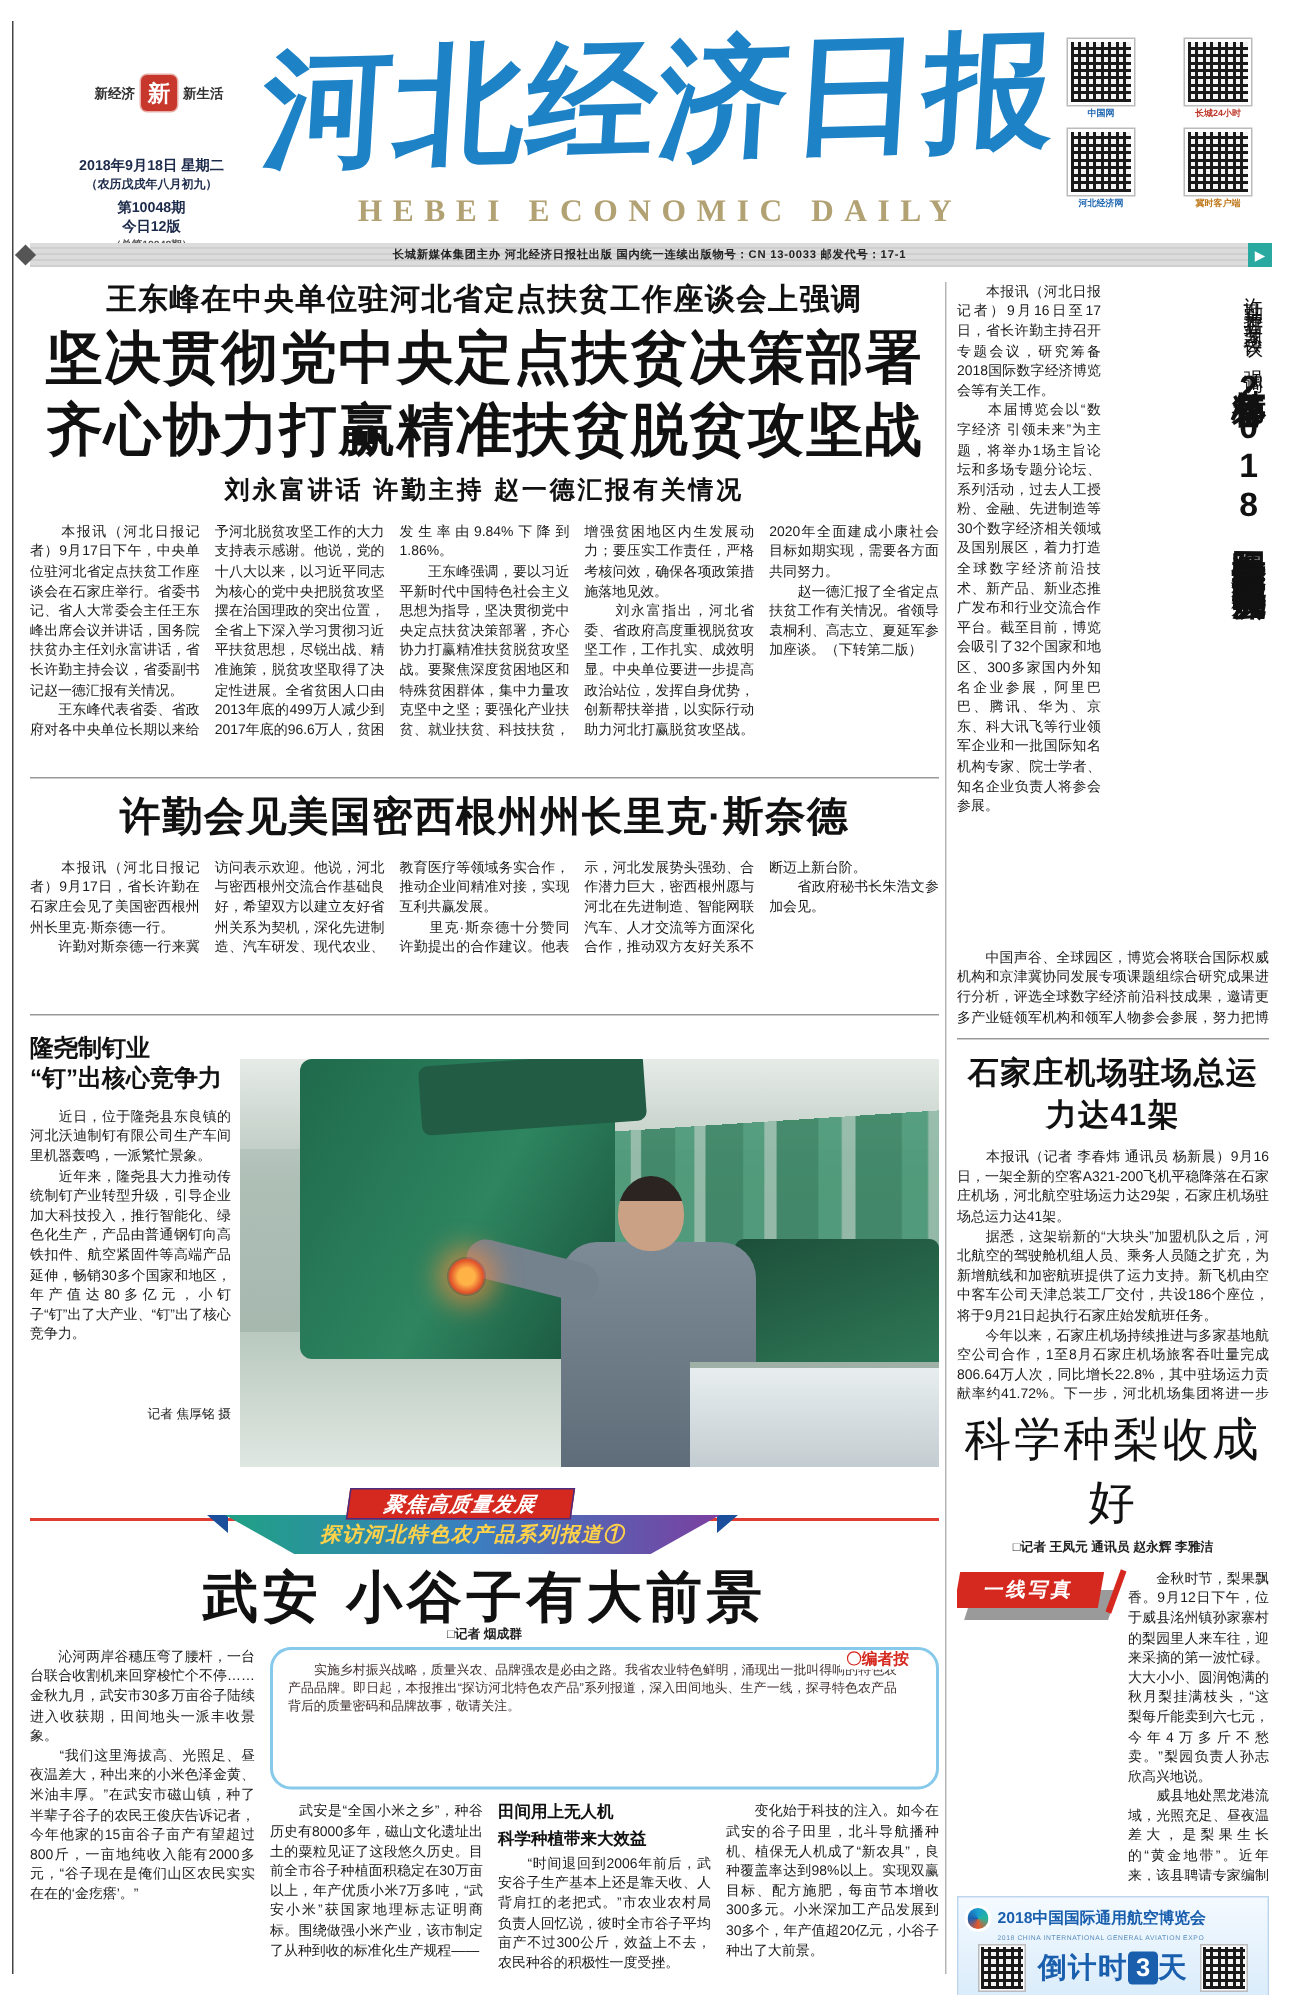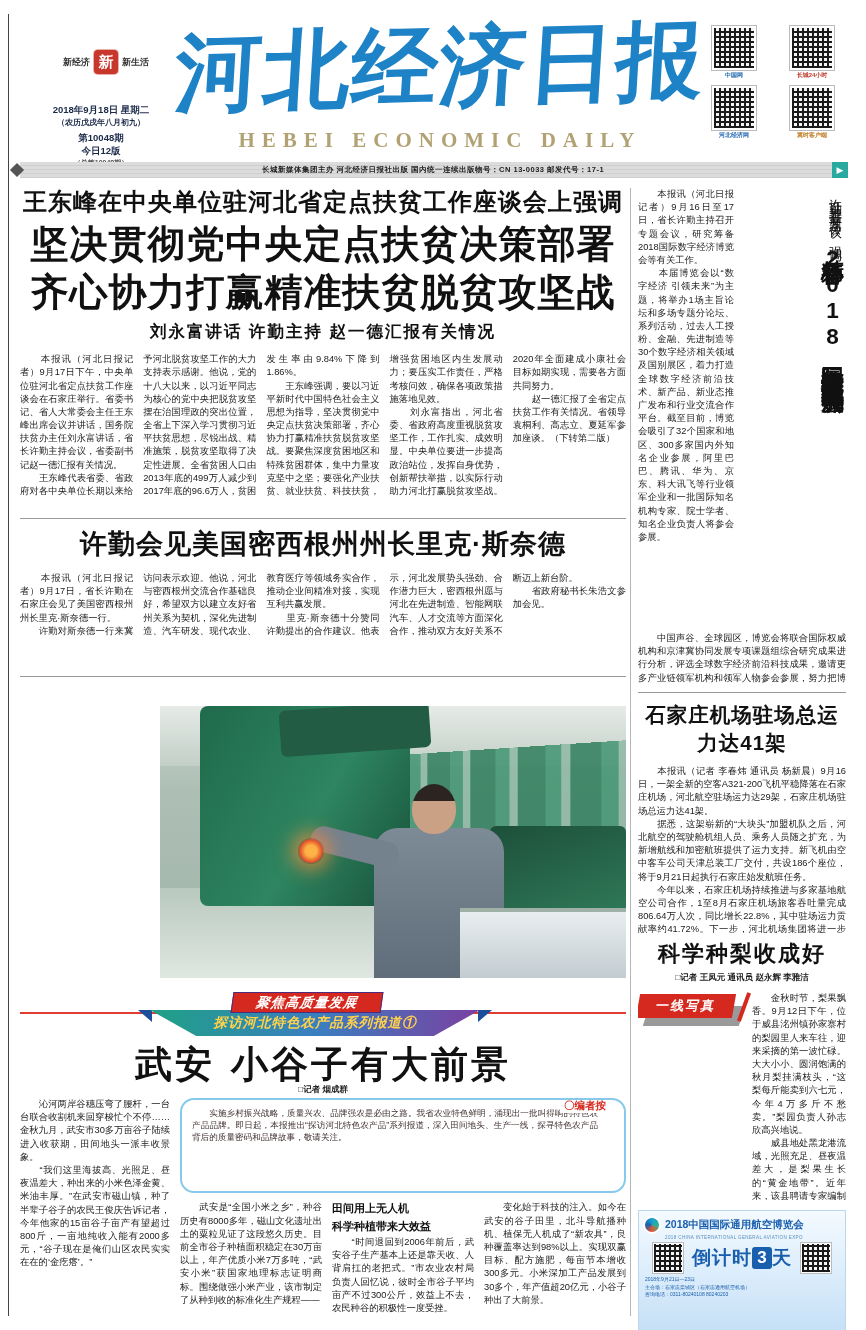--- a/index.html
+++ b/index.html
@@ -34,21 +34,21 @@
   
   .pubbar { position:absolute; left:20px; top:162px; width:826px; height:16px;
     background:repeating-linear-gradient(180deg,#dcdcdc 0 3px,#cfcfcf 3px 4px);
     display:flex; align-items:center; justify-content:center; }
   .pubbar .txt { font-size:7.5px; color:#222; font-weight:bold; letter-spacing:.5px; }
   .pubbar .diamond { position:absolute; left:-8px; top:3px; width:10px; height:10px; background:#555; transform:rotate(45deg); }
   .pubbar .go { position:absolute; right:-2px; top:0px; width:16px; height:16px; background:#2aa9a0; color:#fff; font-size:9px; display:flex; align-items:center; justify-content:center; }
 
   
   .lead { position:absolute; left:20px; top:186px; width:606px; }
-  .lead .kicker { text-align:center; font-size:24px; font-weight:bold; letter-spacing:1px; }
+  .lead .kicker { text-align:center; font-size:20px; font-weight:bold; letter-spacing:1px; }
   .lead h1 { text-align:center; font-size:38px; line-height:1.16; letter-spacing:1px; margin-top:4px; font-weight:900; }
   .lead .deck { text-align:center; font-size:16.5px; font-weight:bold; margin-top:7px; letter-spacing:2px; }
   .body { font-size:9.3px; line-height:1.42; text-align:justify; color:#1a1a1a; white-space:pre-line; overflow:hidden; }
   .lead .body { margin-top:10px; height:168px; column-count:5; column-gap:10px; }
   .hrule { position:absolute; left:20px; width:606px; border-top:1px solid #999; }
 
   
   .meeting { position:absolute; left:20px; top:526px; width:606px; }
   .meeting h2 { text-align:center; font-size:27px; font-weight:900; letter-spacing:1px; }
   .meeting .body { margin-top:10px; height:90px; column-count:5; column-gap:10px; }
@@ -82,21 +82,21 @@
   .art1 .verts { width:104px; height:440px; writing-mode:vertical-rl; text-orientation:upright; display:flex; }
   .art1 .vkick { font-size:13px; letter-spacing:3px; color:#111; margin-left:4px; }
   .art1 .vh { font-size:22.5px; font-weight:900; letter-spacing:1px; line-height:1.06; }
   .art1 .tail { margin-top:4px; height:52px; }
   .rule2 { border-top:1px solid #999; margin:6px 0; }
 
   .art2 h3 { text-align:center; font-size:20.5px; font-weight:900; letter-spacing:1px; margin-top:8px; }
   .art2 .body { margin-top:8px; height:168px; }
 
   .art3 { margin-top:6px; }
-  .art3 h3 { text-align:center; font-size:22px; font-weight:700; font-family:"DejaVu Serif", serif; letter-spacing:2px; }
+  .art3 h3 { text-align:center; font-size:31px; font-weight:400; font-family:"DejaVu Serif", serif; letter-spacing:2px; }
   .art3 .byline { text-align:center; font-size:8.5px; font-weight:bold; margin-top:3px; color:#222; }
   .art3 .bodywrap { margin-top:8px; height:208px; overflow:hidden; }
   .badge-xc { float:left; position:relative; width:104px; height:34px; margin:2px 10px 4px 0; }
   .badge-xc .shadow { position:absolute; left:8px; top:12px; width:96px; height:20px; background:#9a9a9a; transform:skewX(-18deg); }
   .badge-xc .face { position:absolute; left:0; top:0; width:96px; height:24px; background:#d5281e; transform:skewX(-10deg); display:flex; align-items:center; justify-content:center; color:#fff; font-size:13px; font-weight:900; letter-spacing:2px; }
   .badge-xc .slash { position:absolute; right:-4px; top:-2px; width:4px; height:30px; background:#d5281e; transform:rotate(20deg); }
 
   
   .ad { position:relative; margin-top:10px; width:208px; height:138px; overflow:hidden; border:1px solid #bcd6ee;
     background:linear-gradient(180deg,#f4faff 0%,#dcedfb 45%,#bfdcf5 100%); }
@@ -198,20 +198,27 @@
   <div class="meeting">
     <h2>许勤会见美国密西根州州长里克·斯奈德</h2>
     <div class="body">　　本报讯（河北日报记者）9月17日，省长许勤在石家庄会见了美国密西根州州长里克·斯奈德一行。
 　　许勤对斯奈德一行来冀访问表示欢迎。他说，河北与密西根州交流合作基础良好，希望双方以建立友好省州关系为契机，深化先进制造、汽车研发、现代农业、教育医疗等领域务实合作，推动企业间精准对接，实现互利共赢发展。
 　　里克·斯奈德十分赞同许勤提出的合作建议。他表示，河北发展势头强劲、合作潜力巨大，密西根州愿与河北在先进制造、智能网联汽车、人才交流等方面深化合作，推动双方友好关系不断迈上新台阶。
 　　省政府秘书长朱浩文参加会见。</div>
   </div>
 
   <div class="hrule" style="top:676px"></div>
 
+  <div class="nail">
+    <div class="t">隆尧制钉业</div>
+    <div class="t">“钉”出核心竞争力</div>
+    <div class="body">　　近日，位于隆尧县东良镇的河北沃迪制钉有限公司生产车间里机器轰鸣，一派繁忙景象。
+　　近年来，隆尧县大力推动传统制钉产业转型升级，引导企业加大科技投入，推行智能化、绿色化生产，产品由普通钢钉向高铁扣件、航空紧固件等高端产品延伸，畅销30多个国家和地区，年产值达80多亿元，小钉子“钉”出了大产业、“钉”出了核心竞争力。</div>
+    <div class="credit">记者 焦厚铭 摄</div>
+  </div>
 
   <div class="photo">
     <div class="ceiling"></div>
     <div class="row-machines"></div>
     <div class="floor"></div>
     <div class="big-machine"></div>
     <div class="beam"></div>
     <div class="cart"></div>
     <div class="worker-body"></div>
     <div class="worker-arm"></div>

